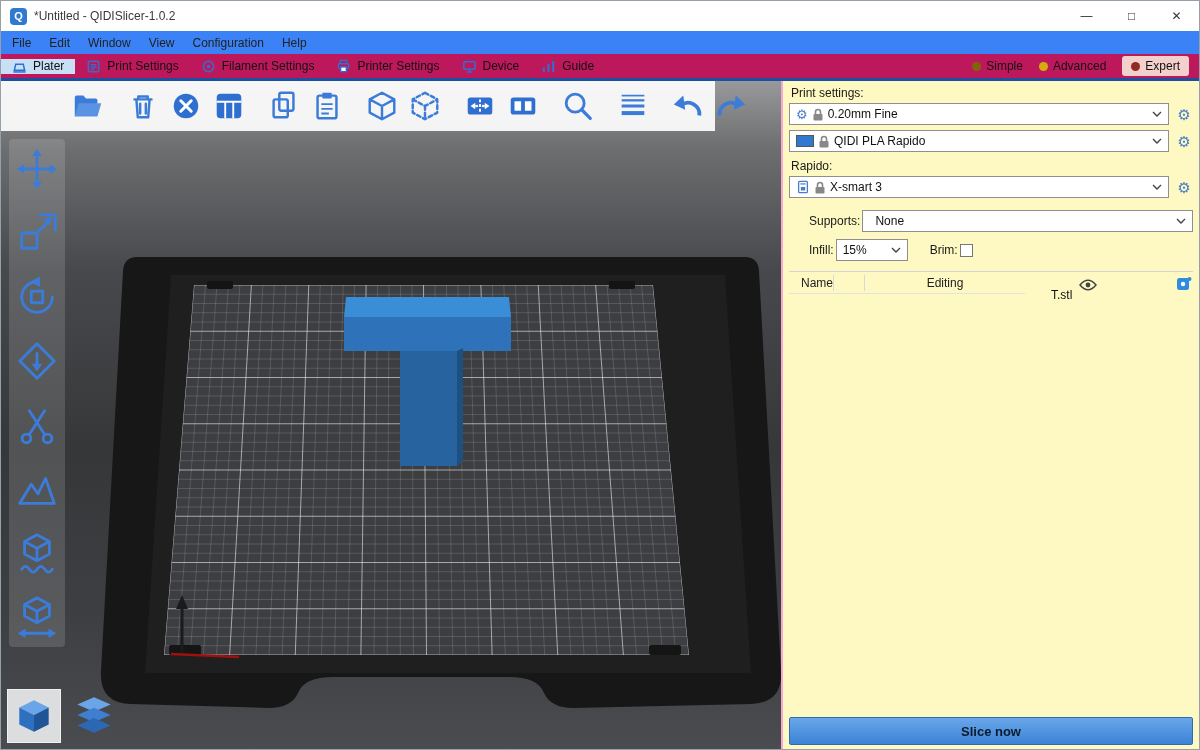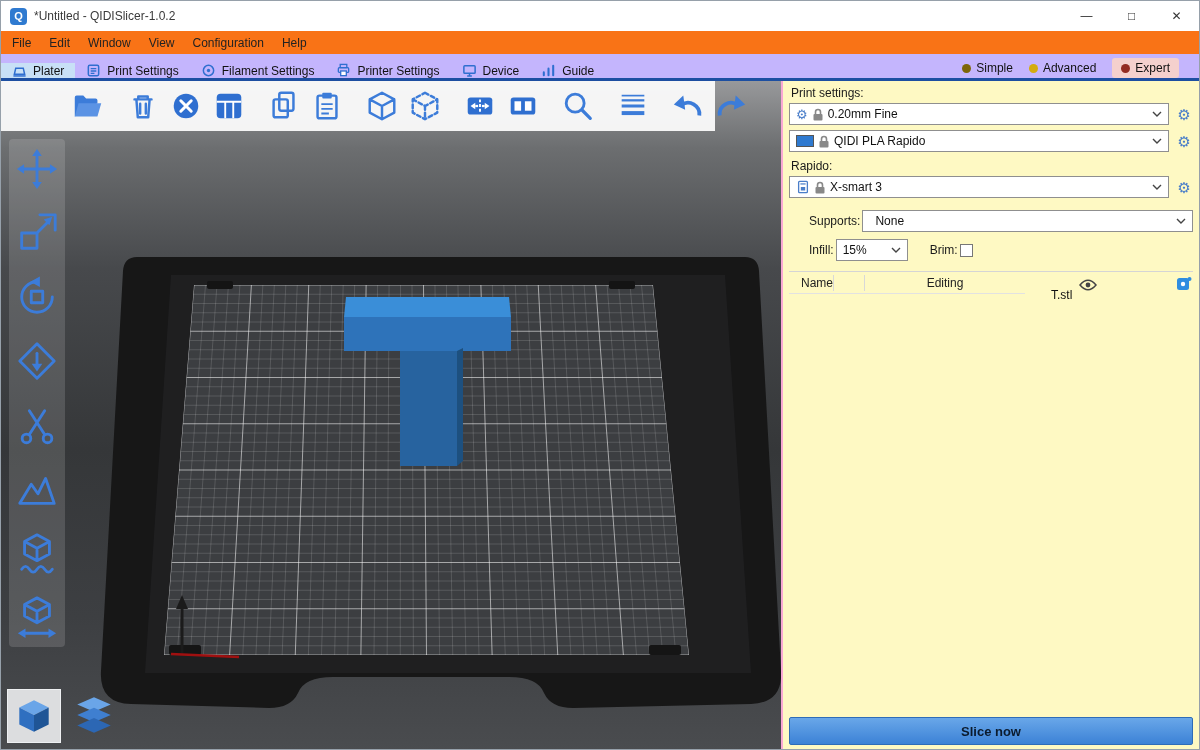--- a/index.html
+++ b/index.html
@@ -10,28 +10,28 @@
   .titlebar { height:30px; display:flex; align-items:center; background:#fff; }
   .app-icon { width:17px; height:17px; border-radius:4px; background:#2f7ad0; color:#fff;
               font-size:11px; font-weight:bold; display:flex; align-items:center; justify-content:center;
               margin:0 7px 0 9px; }
   .title-text { font-size:12px; color:#3a3a3a; }
   .win-controls { margin-left:auto; display:flex; }
   .win-btn { width:45px; height:30px; display:flex; align-items:center; justify-content:center;
              font-size:12px; color:#333; }
 
   
-  .menubar { height:23px; display:flex; align-items:center; padding-left:2px; background:#f97316; }
+  .menubar { height:23px; display:flex; align-items:center; padding-left:2px; background:#3b82f6; }
   .menu-item { padding:0 9px; font-size:12px; color:#222; }
 
   
-  .tabbar { height:27px; display:flex; align-items:flex-end; background:#c4b5fd; border-bottom:3px solid #1d4fa1; }
+  .tabbar { height:27px; display:flex; align-items:center; background:#be185d; border-bottom:3px solid #1d4fa1; }
   .tab { display:flex; align-items:center; gap:6px; padding:0 11px; font-size:12px; color:#111; }
   .tab.active { background:#c8e0f6; }
-  .modes { margin-left:auto; display:flex; align-items:center; gap:16px; padding-right:20px; }
+  .modes { margin-left:auto; display:flex; align-items:center; gap:16px; padding-right:10px; }
   .mode { display:flex; align-items:center; gap:5px; font-size:12px; color:#111; }
   .dot { width:9px; height:9px; border-radius:50%; }
   .dot-simple { background:#7d6608; }
   .dot-advanced { background:#d4ac0d; }
   .dot-expert { background:#922b21; }
   .mode.active { background:#f4d0cd; padding:3px 9px; border-radius:3px; }
 
   
   .main { display:flex; height:670px; }
 

